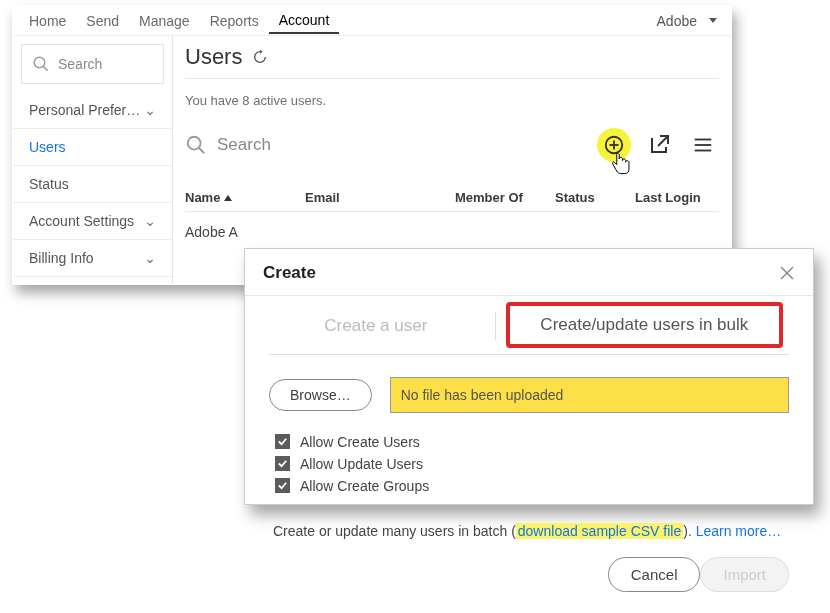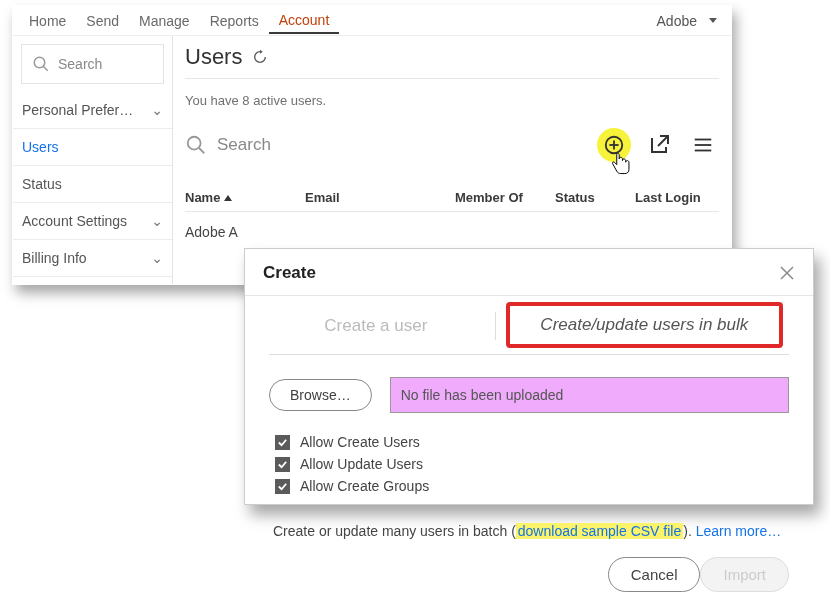--- a/index.html
+++ b/index.html
@@ -7,29 +7,29 @@
   .page { width: 830px; height: 613px; position: relative; }
 
   
   .main-panel {
     position: absolute; left: 12px; top: 5px; width: 720px; height: 280px;
     background: #fff; border: 1px solid #fff;
     box-shadow: 4px 8px 12px rgba(0,0,0,0.35);
   }
   .topnav { display: flex; align-items: center; height: 30px; padding: 0 6px; border-bottom: 1px solid #eee; }
   .topnav .nav-item { padding: 4px 10px; color: #6a6a6a; cursor: pointer; }
-  .topnav .nav-item.active { color: #c2410c; font-weight: 500; border-bottom: 2px solid #3a3a3a; }
+  .topnav .nav-item.active { color: #000000; font-weight: 500; border-bottom: 2px solid #3a3a3a; }
   .topnav .spacer { flex: 1; }
   .brand { color: #555; padding: 0 8px; display:flex; align-items:center; gap:12px; cursor:pointer; }
   .chev-down { width: 0; height: 0; border-left: 4px solid transparent; border-right: 4px solid transparent; border-top: 5px solid #555; display:inline-block;}
 
   .body-row { display: flex; height: calc(100% - 30px); }
   .sidebar { width: 160px; border-right: 1px solid #e4e4e4; }
   .search-box { display:flex; align-items:center; gap:8px; padding:10px 10px; border:1px solid #e4e4e4; margin:8px; color:#888;}
-  .side-item { display:flex; justify-content:space-between; align-items:center; padding:10px 9px; border-bottom:1px solid #ececec; cursor:pointer; color:#555;}
+  .side-item { display:flex; justify-content:space-between; align-items:center; padding:10px 16px; border-bottom:1px solid #ececec; cursor:pointer; color:#555;}
   .side-item.active { color:#1473e6; }
   .chev { font-size: 14px; color:#777; }
 
   .content { flex:1; padding: 8px 12px; position:relative; }
   .page-title { font-size: 22px; color:#333; font-weight:400; display:flex; align-items:center; gap:10px;}
   .refresh-ico { width:16px; height:16px; }
   .hr { border-bottom:1px solid #e6e6e6; margin-top:8px; }
   .hint { color:#707070; font-size:13px; margin:14px 0 20px; }
 
   .toolbar { display:flex; align-items:center; gap:12px; position:relative; }
@@ -55,30 +55,30 @@
   }
   .modal-head { display:flex; align-items:center; justify-content:space-between; padding:14px 18px 12px; }
   .modal-title { font-weight:600; font-size:17px; color:#222;}
   .close-x { cursor:pointer; font-size:18px; color:#888;}
   .modal-sep { border-bottom:1px solid #e6e6e6; }
 
   .tabrow { display:flex; justify-content:center; align-items:stretch; padding:10px 12px 4px; position:relative;}
   .tab-a { flex:1; text-align:center; padding:10px 0; font-size:17px; }
   .tab-ghost { color:#bbb; }
   .tab-b-wrap { border:4px solid #e02828; border-radius:4px; padding:2px 4px; margin: -4px 18px -2px 10px; flex:1.1; display:flex; align-items:center; justify-content:center;}
-  .tab-b { color:#555; font-size:17px;font-style:italic; }
+  .tab-b { color:#555; font-size:17px; }
   .divider { width:1px; background:#ddd; margin:6px 0; }
   .tab-underline { border-bottom:1px solid #ddd; margin:4px 24px 0; }
 
   .form-row { display:flex; gap:18px; padding:22px 24px 8px; align-items:center;}
   .browse-btn { border:1px solid #888; border-radius:18px; padding:7px 20px; background:#fff; color:#404040; cursor:pointer; font-size:14px;}
-  .file-box { flex:1; border:1px solid #999; padding:9px 10px; color:#555; font-size:14px; background:#f0abfc;}
+  .file-box { flex:1; border:1px solid #999; padding:9px 10px; color:#555; font-size:14px; background:#fde047;}
 
   .checks { padding:10px 30px; }
-  .chk { display:flex; align-items:flex-end; gap:10px; padding:3px 0; font-size:14px; color:#444;}
+  .chk { display:flex; align-items:flex-start; gap:10px; padding:3px 0; font-size:14px; color:#444;}
   .chkbox { width:15px; height:15px; background:#5b5b5b; display:flex; align-items:center; justify-content:center;}
   .chkbox svg { width:11px; height:11px; }
 
   .info-line { padding:16px 28px 8px; font-size:14px; color:#444;}
   .hl { background:#fbf36a; padding:0 2px; }
   .link { color:#1473e6; cursor:pointer; }
 
   .modal-foot { display:flex; justify-content:flex-end; gap:0; padding:10px 24px 16px;}
   .btn { border-radius:20px; padding:8px 22px; font-size:15px; cursor:pointer; border:1px solid #888; background:#fff;}
   .btn.cancel { color:#444; }

